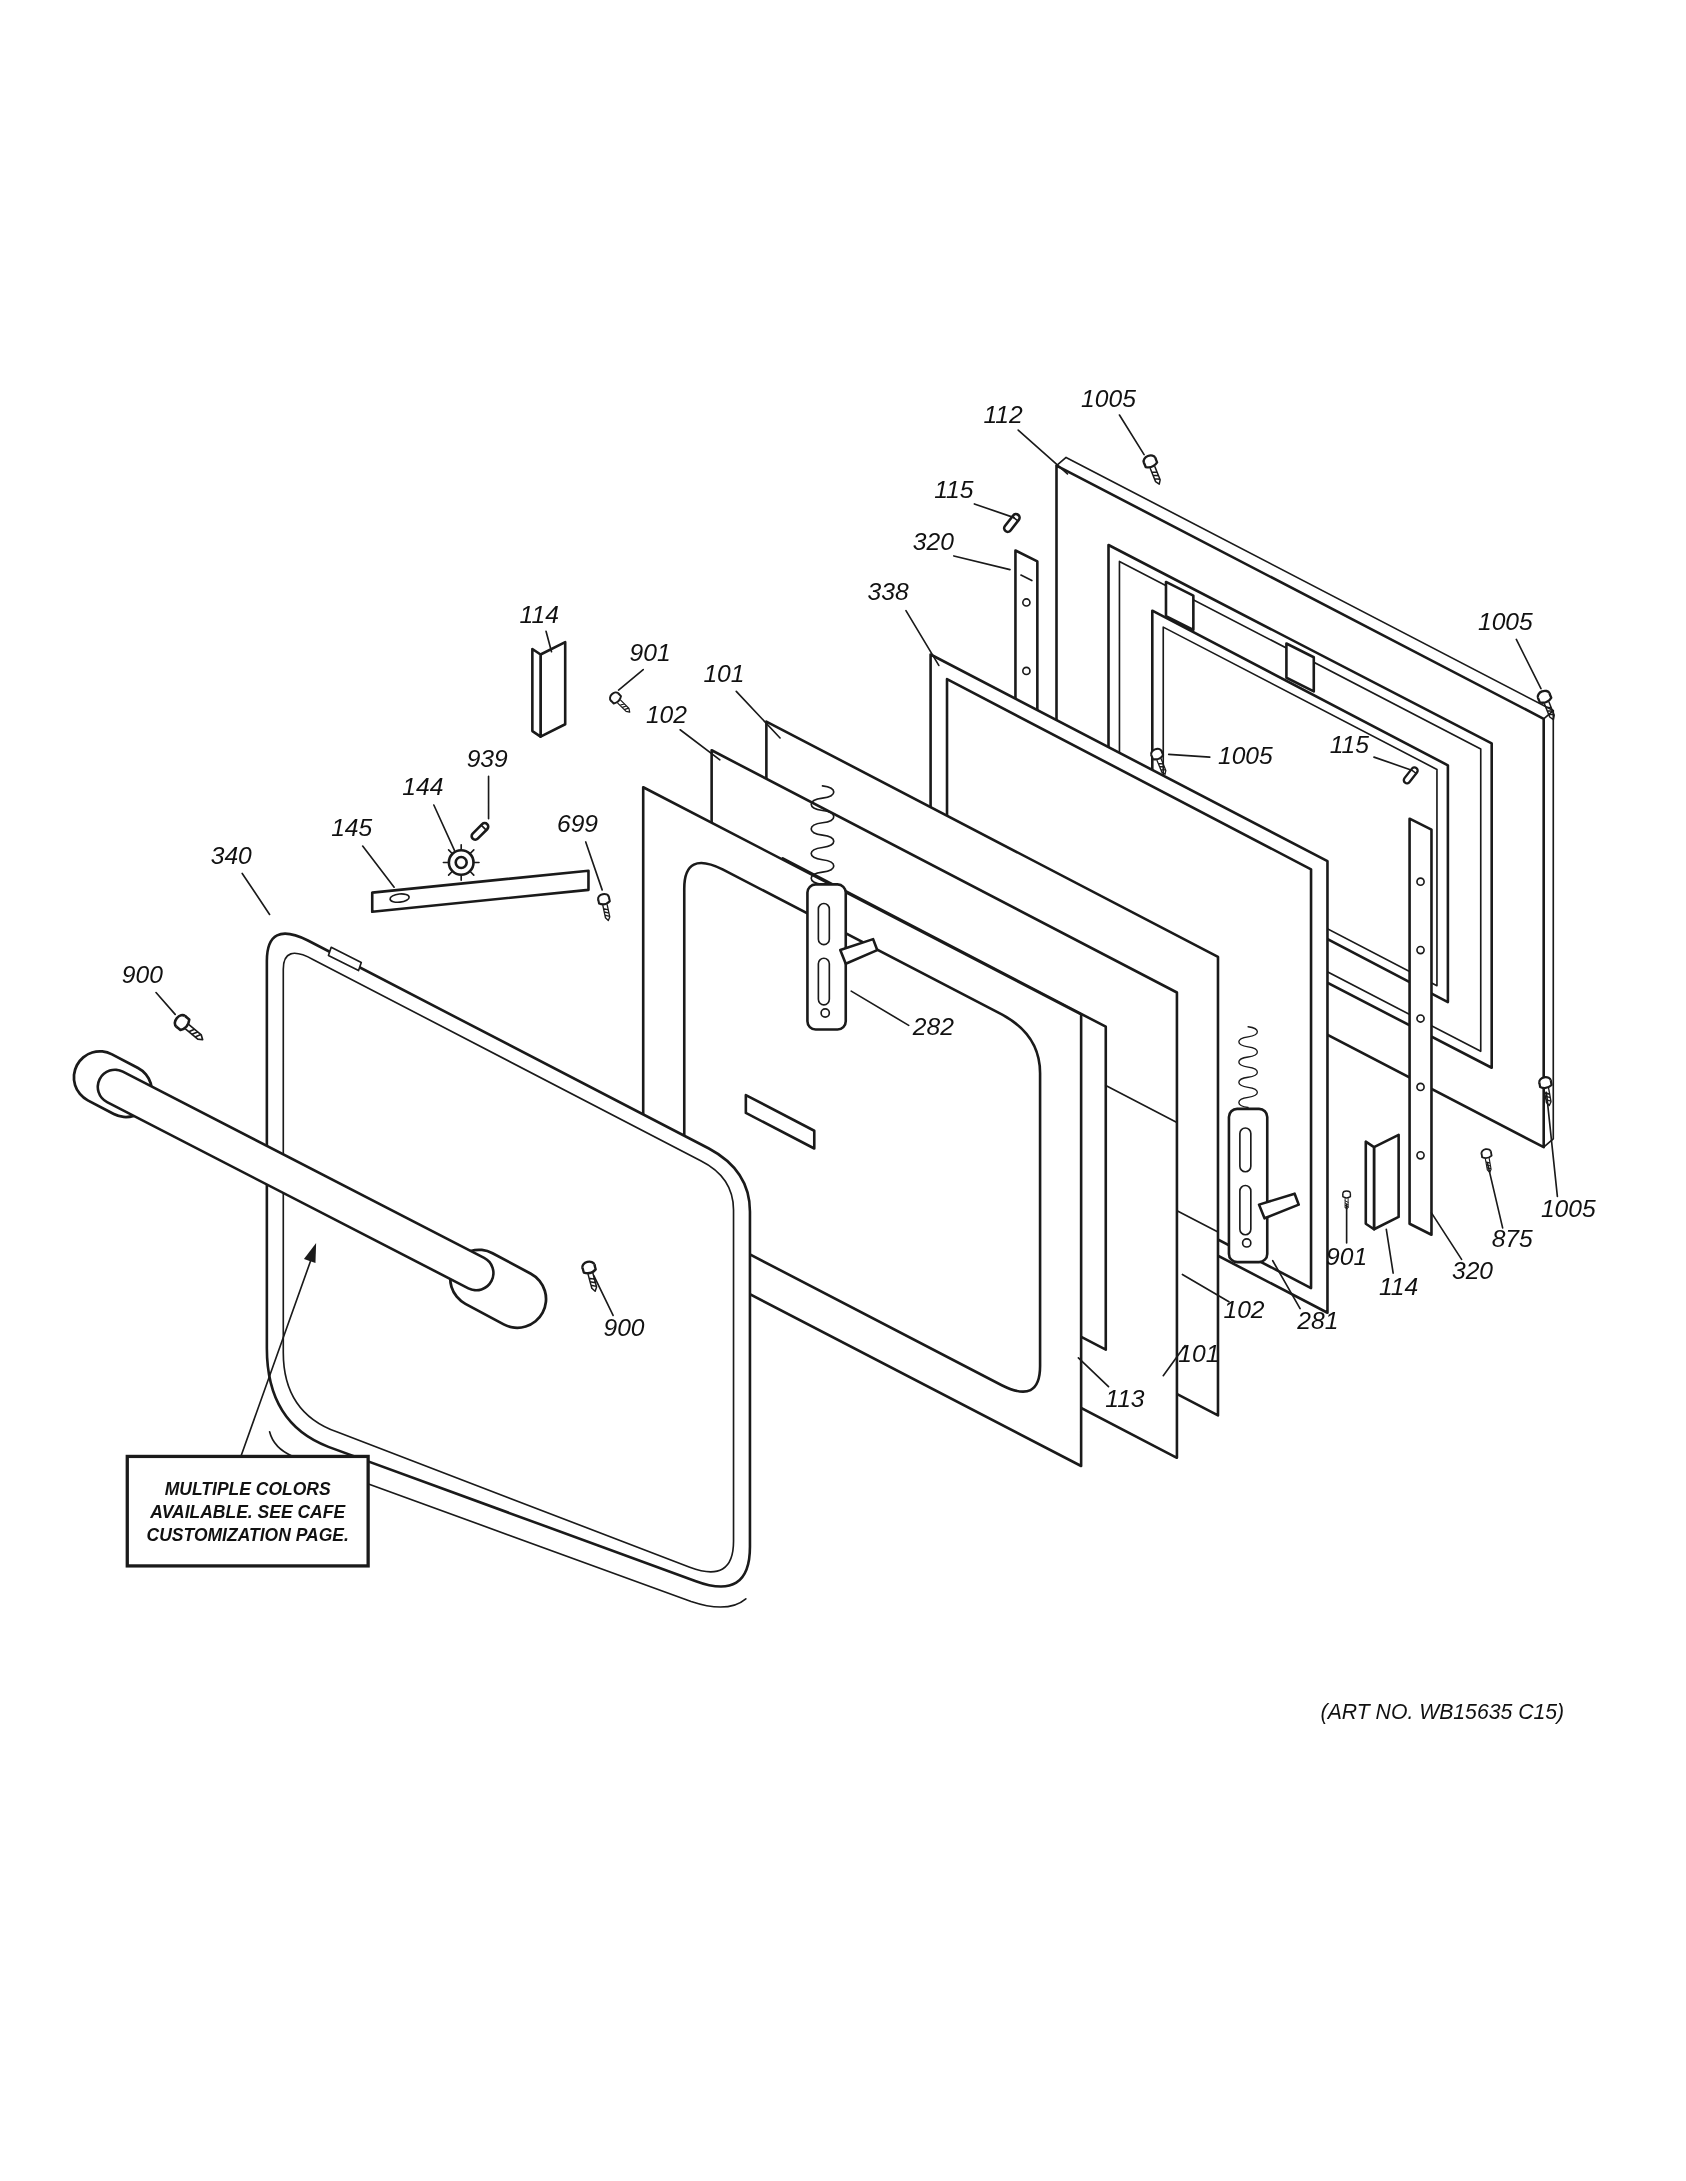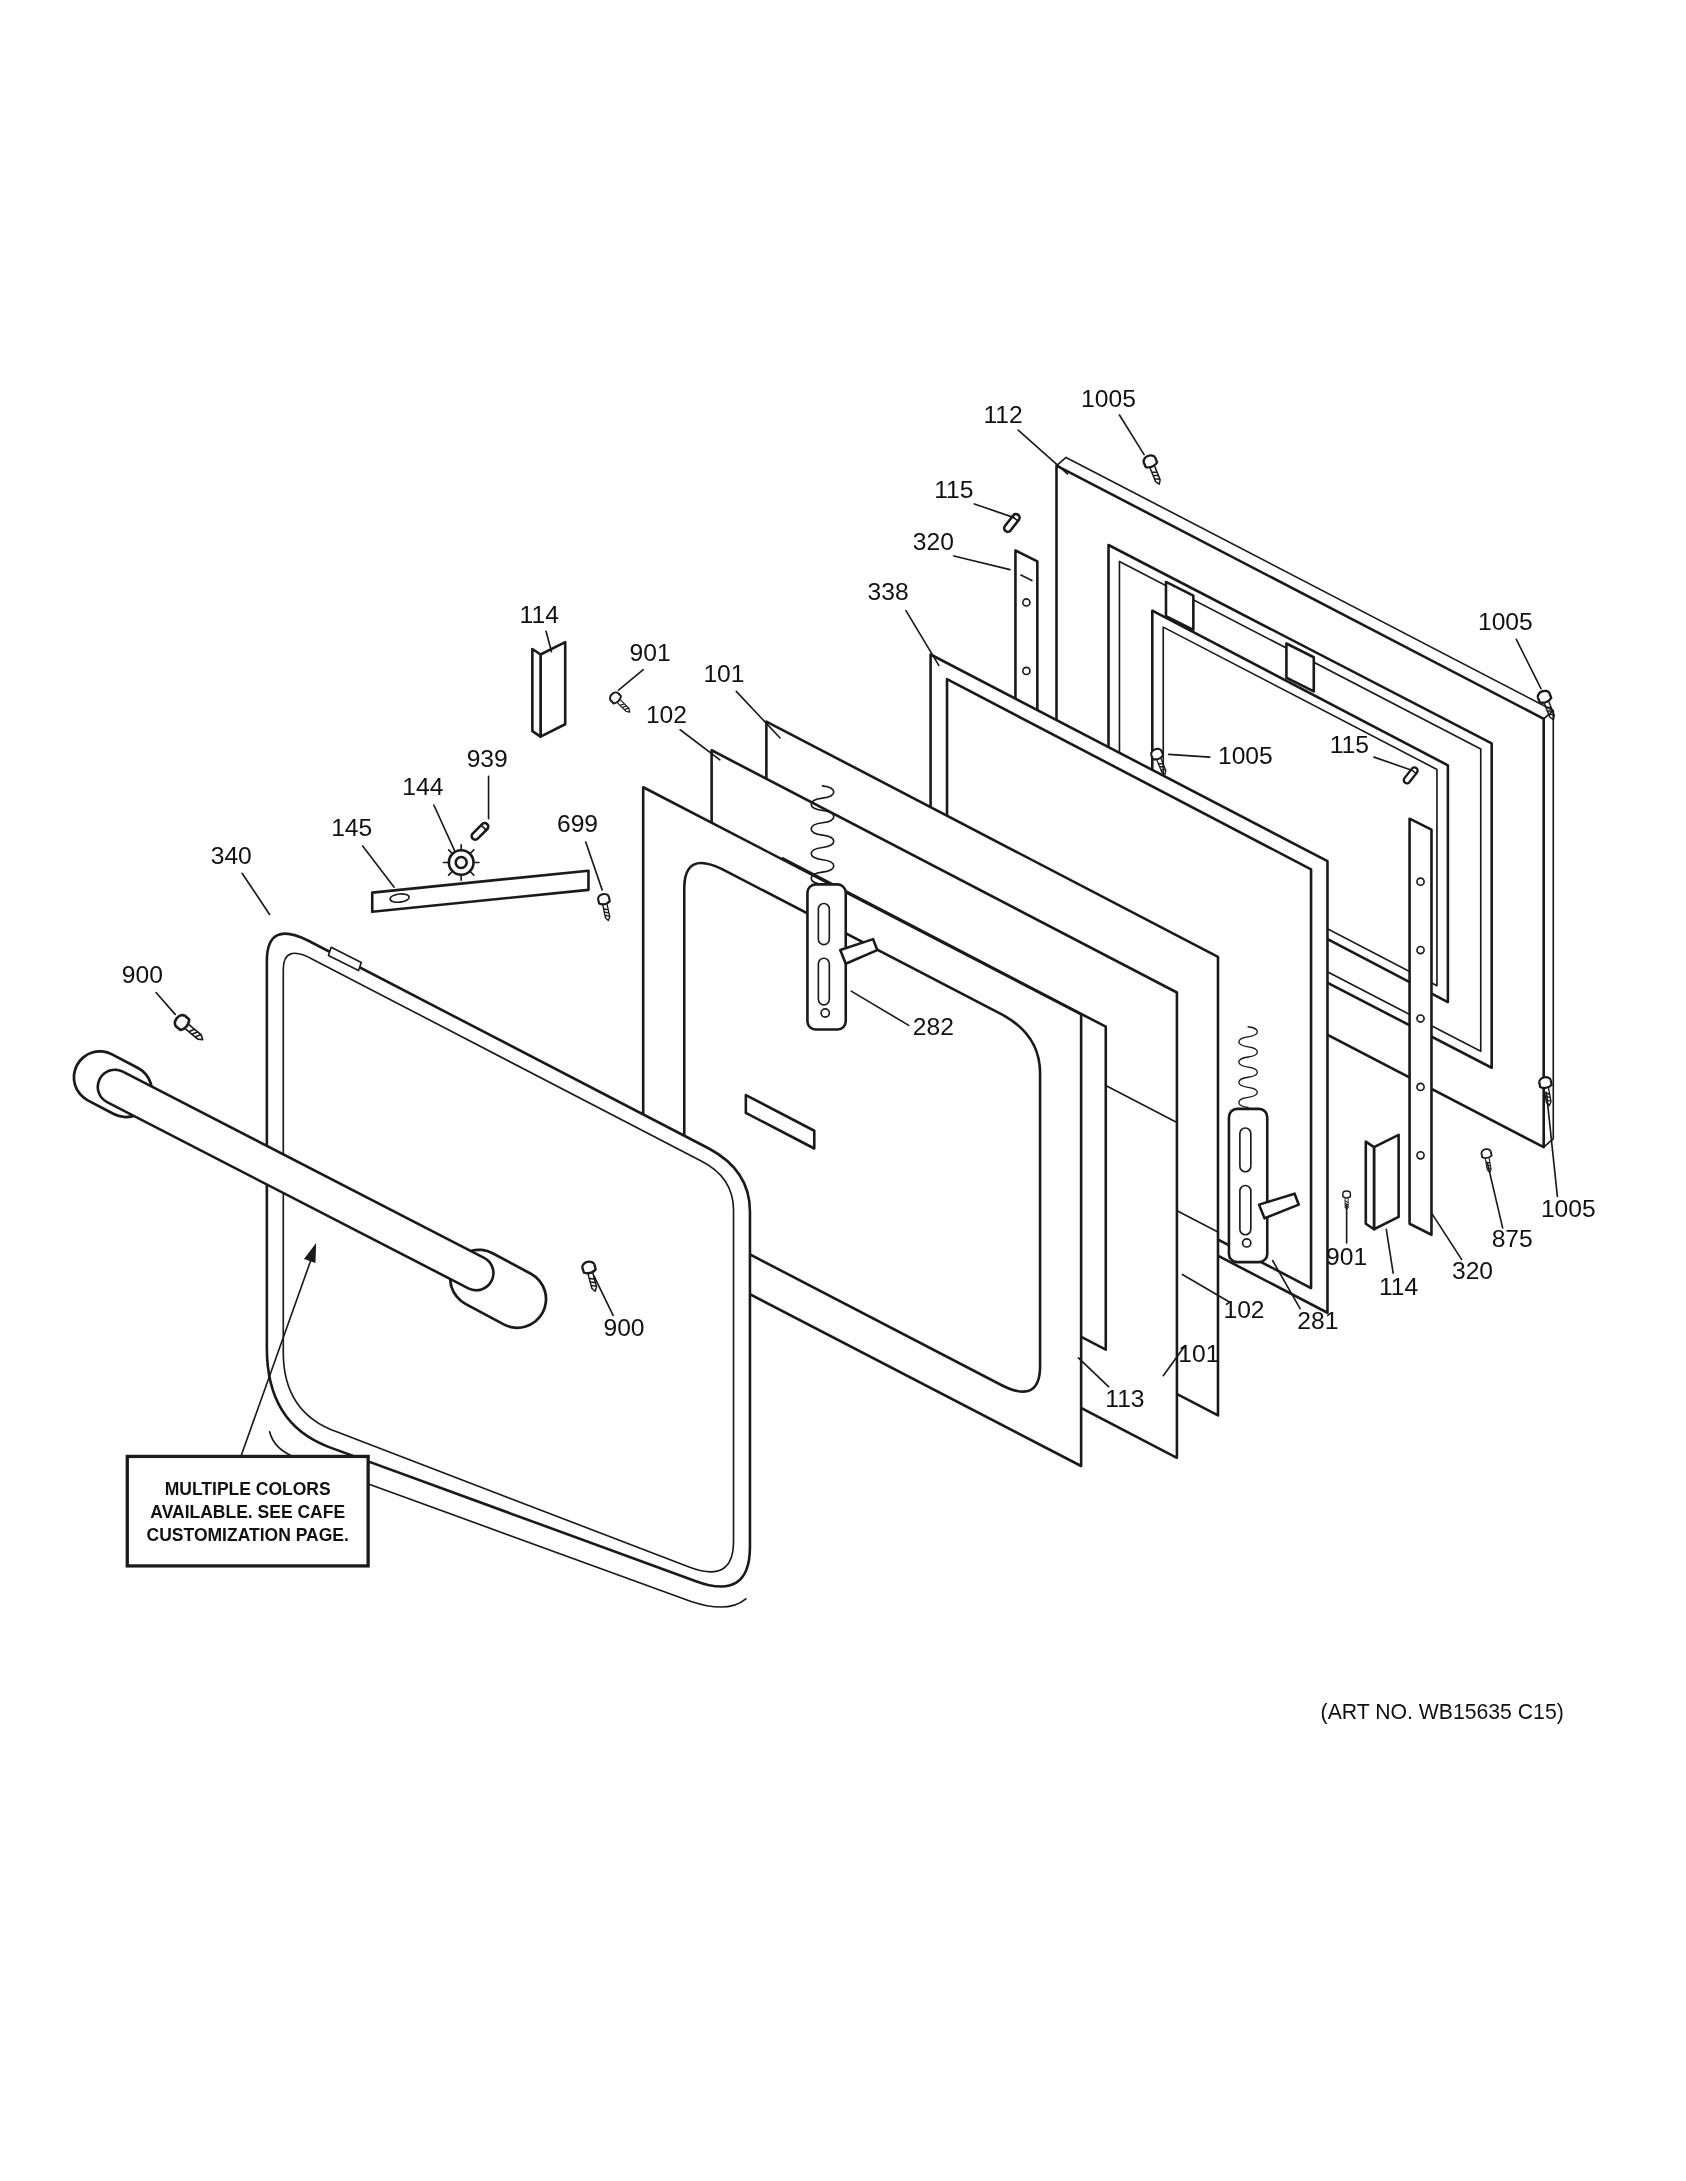--- a/index.html
+++ b/index.html
@@ -1,17 +1,17 @@
 <!DOCTYPE html>
 <html style="font-size:14.5px"><head>
 <meta charset="utf-8">
 <style>
   html,body{margin:0;padding:0;background:#ffffff;}
   .canvas{position:relative;width:1686px;height:2138px;background:#ffffff;overflow:hidden;
-          font-family:"Liberation Sans", sans-serif;}
+          font-family:"Liberation Sans", sans-serif;font-style:italic;}
   svg{display:block;}
   .ln{fill:none;stroke:#1a1a1a;stroke-width:1.9;stroke-linejoin:round;stroke-linecap:round;}
   .fw{fill:#ffffff;stroke:#1a1a1a;stroke-width:1.9;stroke-linejoin:round;}
   .thin{stroke-width:1.2;}
   .leader{fill:none;stroke:#1a1a1a;stroke-width:1.2;stroke-linecap:round;}
   .callout{font-size:18px;fill:#111111;text-anchor:middle;font-family:"Liberation Sans",sans-serif;}
   .note-text{font-size:12.8px;font-weight:bold;fill:#111111;text-anchor:middle;font-family:"Liberation Sans",sans-serif;}
   .artno{font-size:15.5px;fill:#111111;font-family:"Liberation Sans",sans-serif;}
 </style>
 </head>

